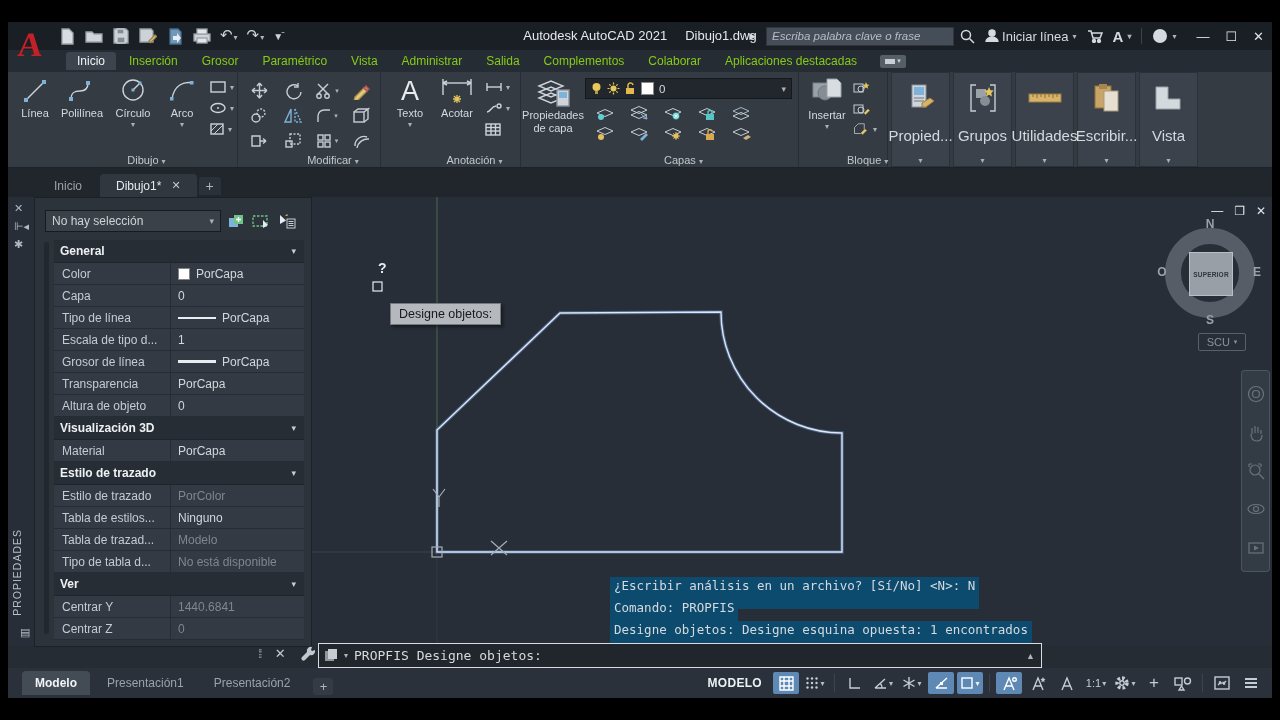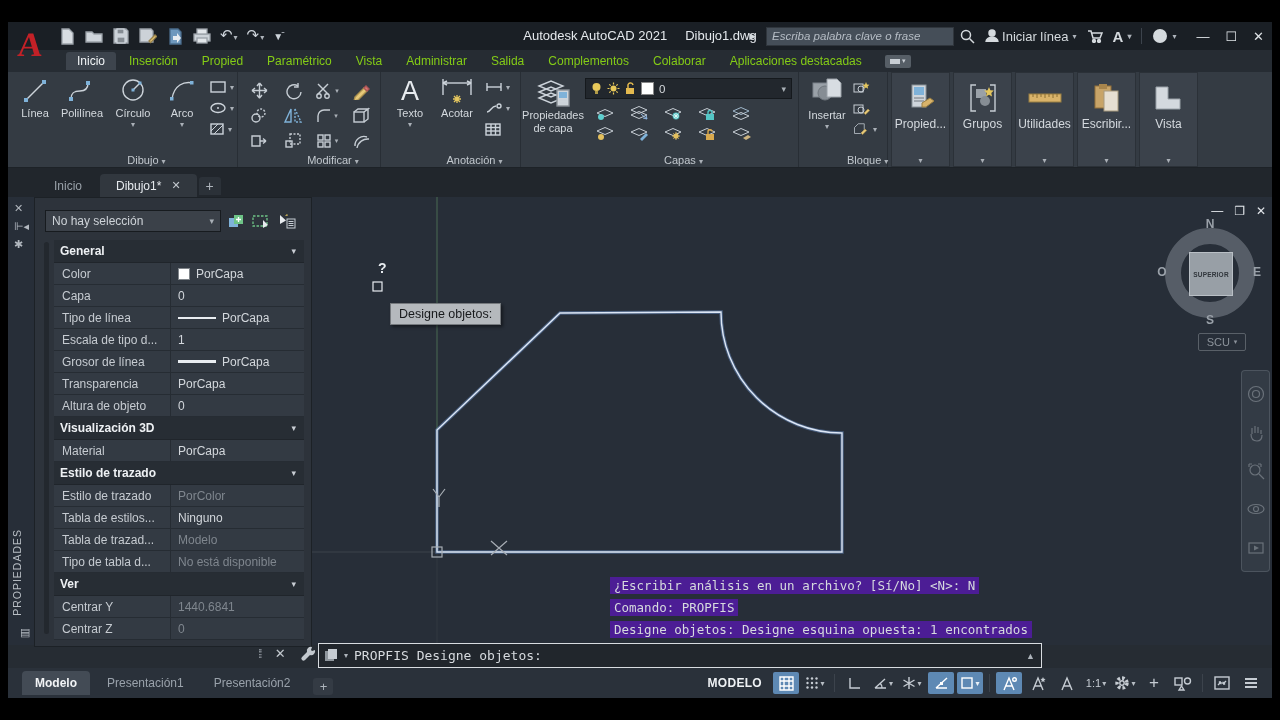--- a/index.html
+++ b/index.html
@@ -55,41 +55,41 @@
   .mcell .c{font-size:7px;color:#aab0b7;}
   .mcell svg{stroke:#c6cdd4;fill:none;stroke-width:1.4;}
   #layerdrop{height:19px;background:#22272d;border:1px solid #15191d;display:flex;align-items:center;
     gap:5px;padding:0 5px;margin:6px 6px 4px 0;}
   #layerdrop .sw{width:11px;height:11px;background:#fff;border:1px solid #888;}
   #layerdrop .lv{color:#d6dade;font-size:11.5px;flex:1;}
   #layerdrop .c{color:#aab0b7;font-size:9px;}
   .layerrow{display:flex;gap:12px;padding:2px 0 2px 10px;}
   .collapsed{width:57px;margin-left:3px;background:#3b424b;border:1px solid #2b3138;display:flex;
     flex-direction:column;align-items:center;position:relative;}
-  .collapsed .lbl{font-size:12px;color:#d4d9de;white-space:nowrap;margin-top:2px;}
+  .collapsed .lbl{font-size:15px;color:#d4d9de;white-space:nowrap;margin-top:12px;}
   .collapsed .cbot{position:absolute;bottom:1px;font-size:8px;color:#aab0b7;}
   .collapsed .icn{margin-top:8px;height:34px;display:flex;align-items:center;}
 
   
   #filetabs{left:0;top:146px;width:1264px;height:29px;background:#21262c;display:flex;align-items:flex-end;
     padding-left:30px;gap:2px;}
   .ftab{height:23px;display:flex;align-items:center;padding:0 16px;font-size:12px;color:#99a1a9;
     border-radius:4px 4px 0 0;gap:10px;}
   .ftab.active{background:#31373e;color:#e6eaee;}
   .ftab .x{color:#c3c9cf;font-size:11px;}
   #ftplus{color:#aeb5bc;font-size:14px;background:#2b3138;width:22px;height:18px;border-radius:3px 3px 0 0;
     display:flex;align-items:center;justify-content:center;margin-bottom:2px;}
 
   
   #main{left:0;top:175px;width:1264px;height:448px;background:#272e38;}
   #cursorq{color:#e8ecf0;font-size:14px;font-weight:bold;}
   #tooltip{background:#b5b9bd;border:1px solid #75797d;box-shadow:2px 2px 3px rgba(0,0,0,.45);
     color:#17191b;font-size:12.5px;padding:3px 8px;white-space:nowrap;}
   .histline{font-family:"DejaVu Sans Mono",monospace;font-size:12.5px;color:#d6dade;margin-bottom:7px;}
-  .histline span{background:#4c1d95;padding:1px 4px 1px 4px;}
+  .histline span{background:#0c4a6e;padding:1px 4px 16px 4px;}
   
   #vcube{right:14px;top:28px;width:96px;height:96px;}
   #vring{position:absolute;left:3px;top:3px;width:58px;height:58px;border:16px solid rgba(125,133,142,.55);border-radius:50%;}
   .vlet{position:absolute;color:#9aa1a9;font-size:12px;font-weight:bold;width:14px;text-align:center;}
   #vcenter{position:absolute;left:27px;top:27px;width:42px;height:42px;background:#989fa6;border:1px solid #b9bfc5;
     display:flex;align-items:center;justify-content:center;}
   #vcenter span{font-size:6.5px;font-weight:bold;color:#30353b;letter-spacing:.2px;}
   #scubtn{position:absolute;right:26px;top:136px;width:46px;height:16px;border:1px solid #596068;border-radius:2px;
     color:#8b929a;font-size:11px;display:flex;align-items:center;justify-content:center;gap:4px;}
   #scubtn .c{font-size:7px;}
@@ -242,21 +242,21 @@
         <span>☐</span>
         <span>✕</span>
       </div>
     </div>
   </div>
   <div id="logo" class="abs">A</div>
 
   <div id="tabrow" class="abs">
     <span class="rtab active">Inicio</span>
     <span class="rtab">Inserción</span>
-    <span class="rtab">Propied</span>
+    <span class="rtab">Grosor</span>
     <span class="rtab">Paramétrico</span>
     <span class="rtab">Vista</span>
     <span class="rtab">Administrar</span>
     <span class="rtab">Salida</span>
     <span class="rtab">Complementos</span>
     <span class="rtab">Colaborar</span>
     <span class="rtab">Aplicaciones destacadas</span>
     <span id="ribbonopt">
         <span class="bar"></span>
         <span class="c">▾</span>

